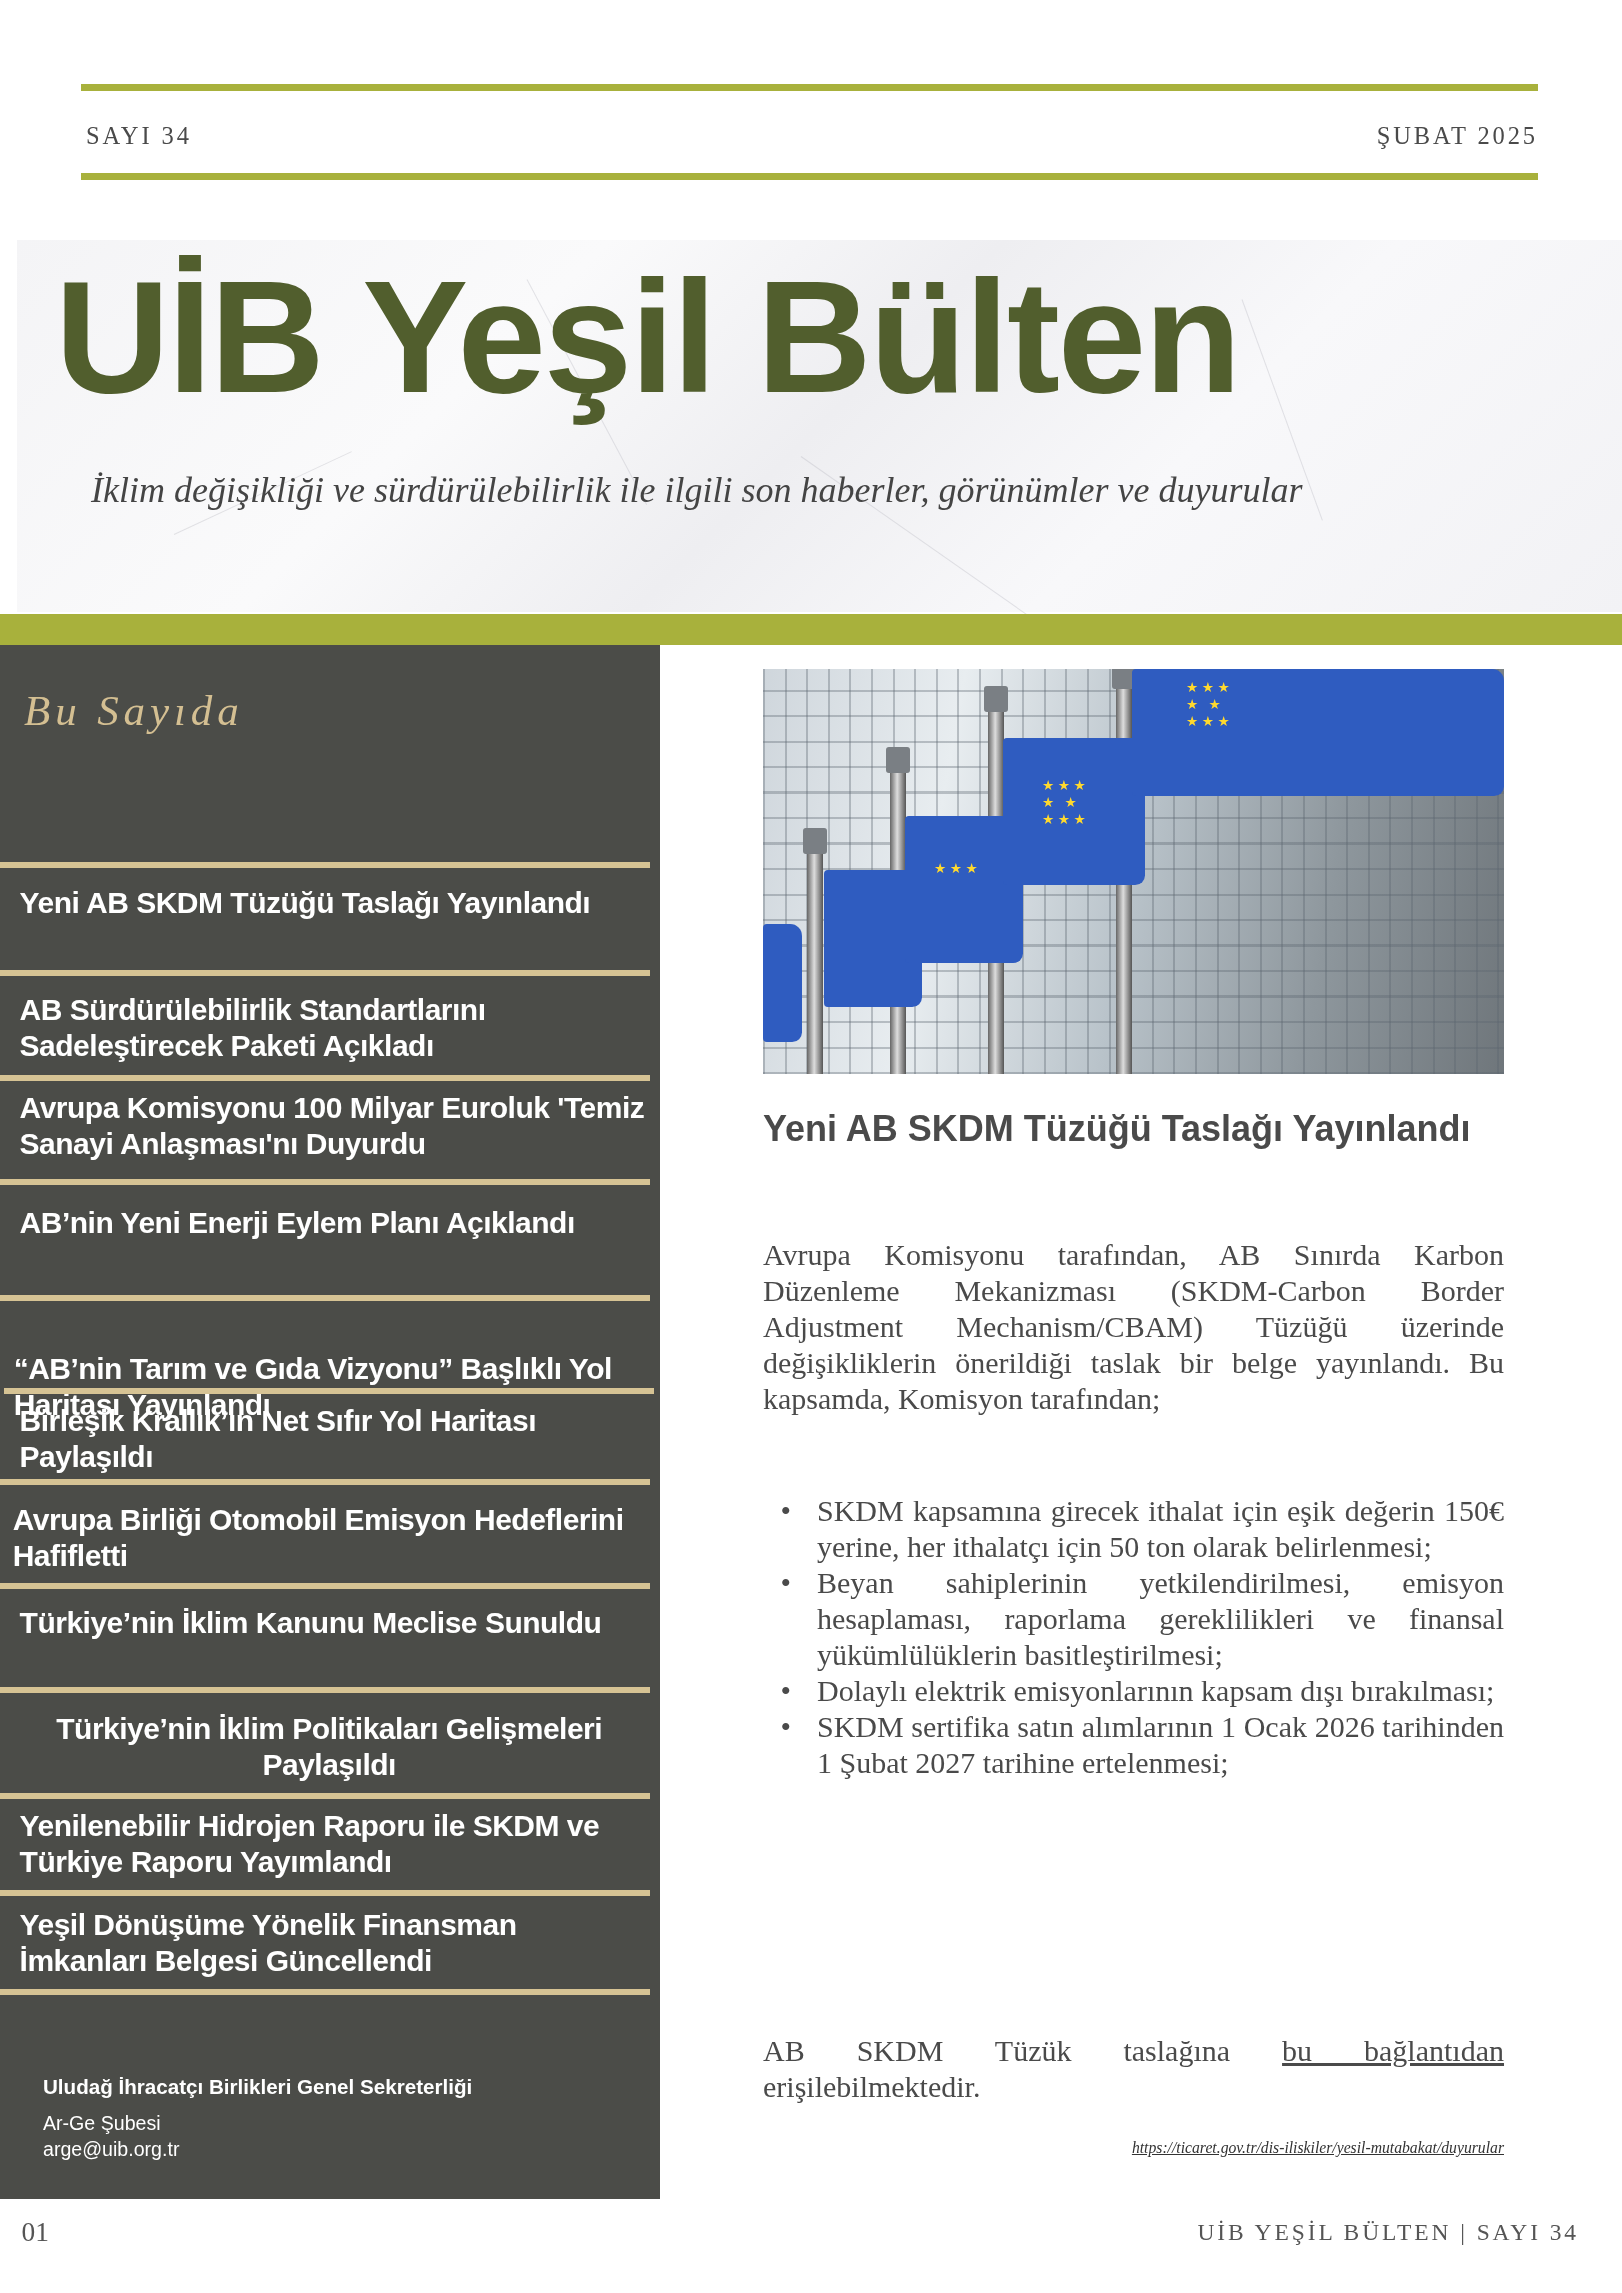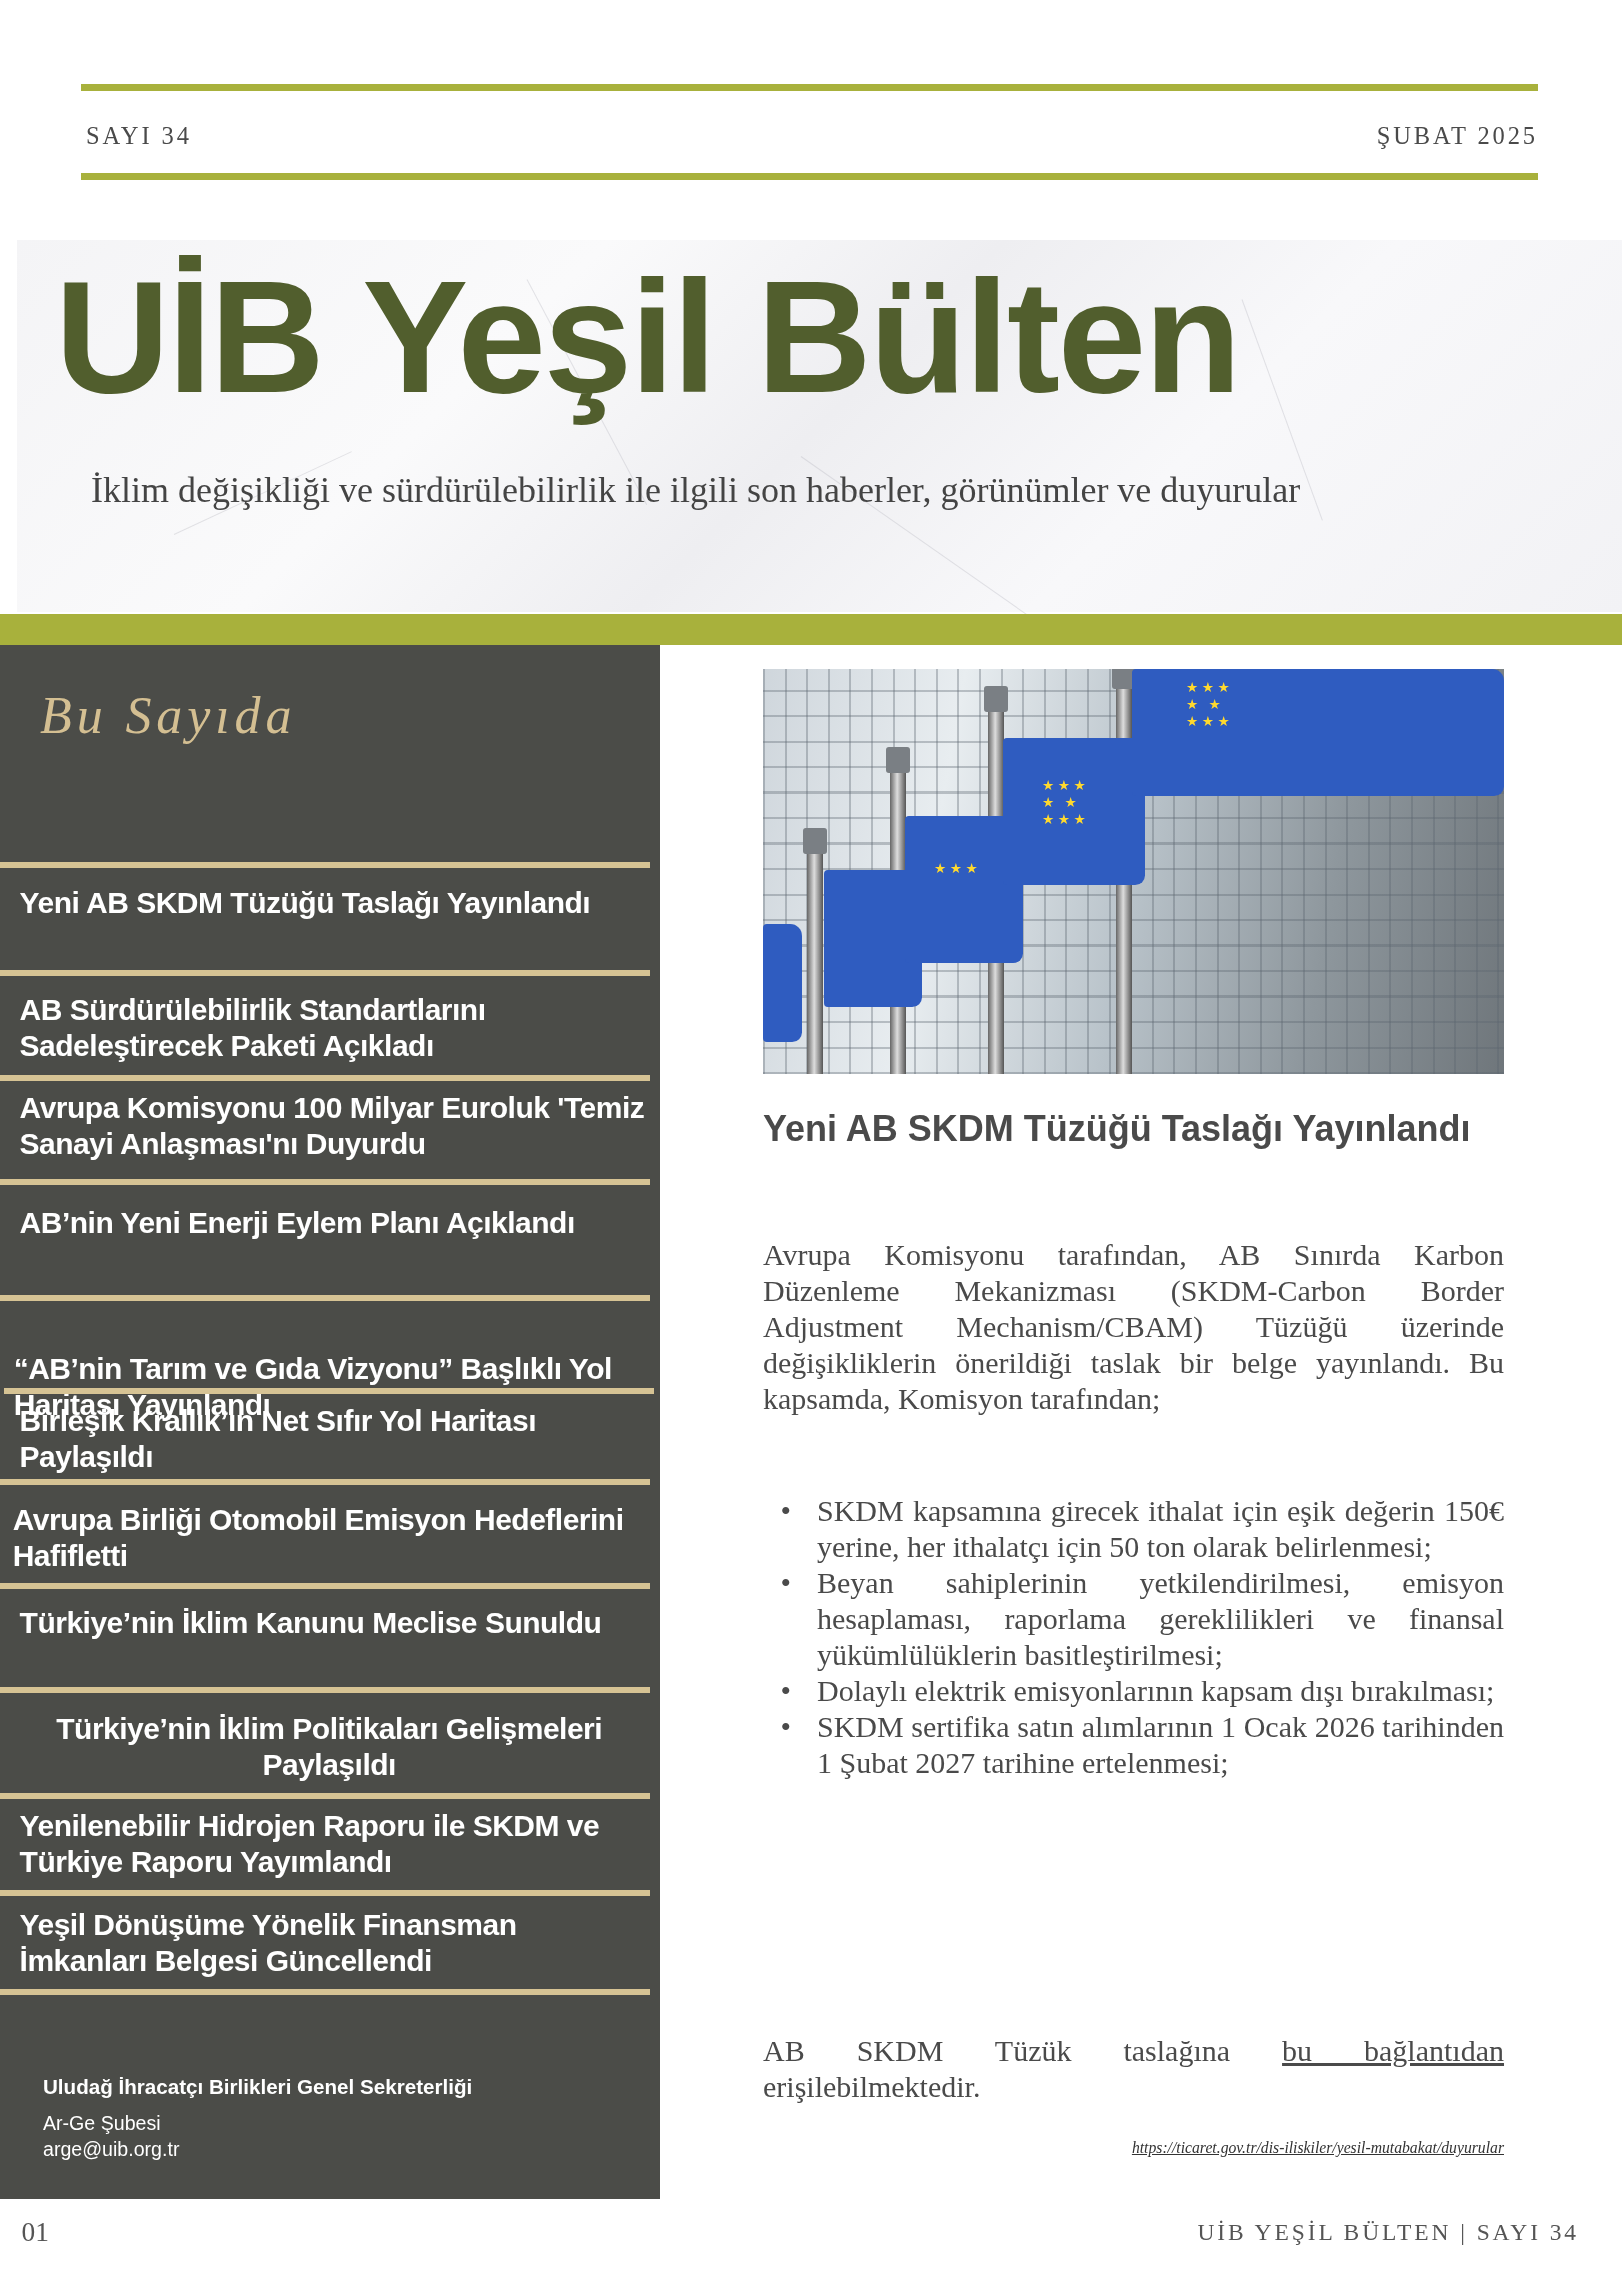--- a/index.html
+++ b/index.html
@@ -9,27 +9,27 @@
   .rule { position: absolute; left: 81px; width: 1457px; height: 6.9px; background: #a8b13c; }
   .top-meta { position: absolute; top: 122px; font-family: "Liberation Serif", serif; font-size: 24.5px; letter-spacing: 2.9px; color: #4a4a4a; }
 
   .masthead { position: absolute; left: 16.7px; top: 240px; width: 1605px; height: 372px;
     background: linear-gradient(135deg, #f4f4f6 0%, #fafafb 30%, #eeeef1 50%, #f8f8fa 70%, #f2f2f5 100%); }
   .masthead .vein { position: absolute; border-top: 1px solid rgba(180,180,190,0.35); transform-origin: left; }
   .title { position: absolute; left: 55px; top: 258px; width: 1529px;
     font-family: "Liberation Sans", sans-serif; font-weight: 700; font-size: 159px; line-height: 1;
     color: #515e2d; letter-spacing: -2px; }
   .subtitle { position: absolute; left: 91px; top: 469px;
-    font-family: "Liberation Serif", serif; font-size: 36px; color: #444; }
+    font-family: "Liberation Serif", serif; font-style: italic; font-size: 36px; color: #444; }
 
   .green-band { position: absolute; left: 0; top: 614px; width: 1622px; height: 31px; background: #a8b13c; }
 
   .sidebar { position: absolute; left: 0; top: 645px; width: 660px; height: 1554px; background: #4b4c48; }
-  .sidebar-title { position: absolute; left: 40px; top: 686px;
-    font-family: "Liberation Serif", serif; font-style: italic; font-size: 52px; letter-spacing: 4.9px; color: #d4bf92; }
+  .sidebar-title { position: absolute; left: 24px; top: 686px;
+    font-family: "Liberation Serif", serif; font-style: italic; font-size: 43px; letter-spacing: 4.9px; color: #d4bf92; }
   .sep { position: absolute; left: 0; width: 650px; height: 5.9px; background: #d6c394; }
   .toc-item { position: absolute; left: 19.6px; width: 627px;
     font-family: "Liberation Sans", sans-serif; font-weight: 700; font-size: 30px; line-height: 36px;
     color: #ffffff; letter-spacing: -0.5px; cursor: pointer; }
   .contact-org { position: absolute; left: 43px; top: 2075px; font-family: "Liberation Sans", sans-serif;
     font-weight: 700; font-size: 20.6px; color: #ffffff; }
   .contact-line { position: absolute; left: 43px; font-family: "Liberation Sans", sans-serif; font-size: 19.6px; color: #ffffff; }
 
   .photo { position: absolute; left: 763px; top: 669px; width: 741px; height: 405px; overflow: hidden;
     background: linear-gradient(100deg, #cfd6dc 0%, #e8edf0 25%, #b9c3ca 50%, #8e979d 75%, #6f767b 100%); }

